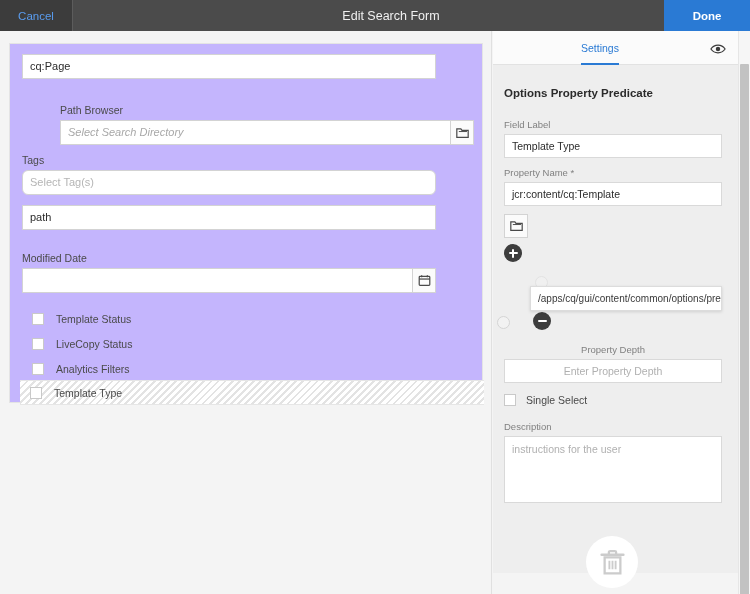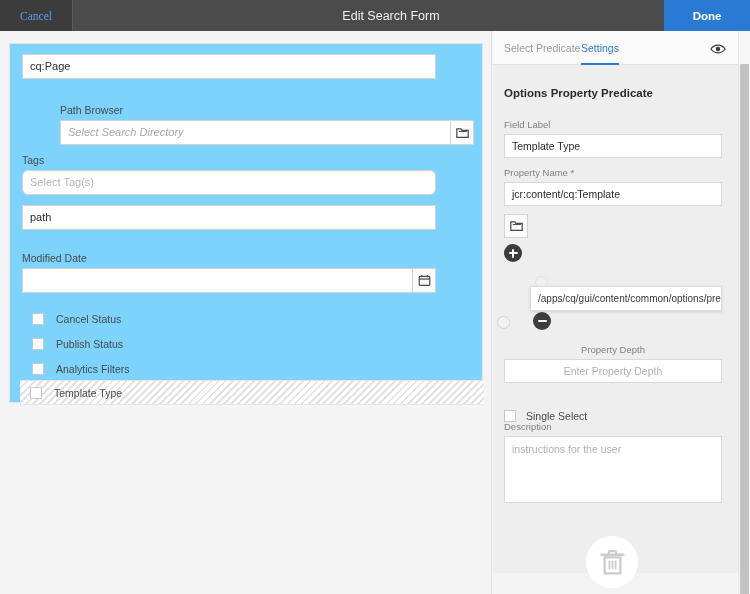--- a/index.html
+++ b/index.html
@@ -9,21 +9,21 @@
     overflow: hidden;
     font-family: "Liberation Sans", sans-serif;
     background: #f4f4f4;
   }
 
   
   .topbar {
     position: absolute; left: 0; top: 0;
     width: 750px; height: 31px;
     background: #4b4b4b;
-    display: flex; align-items: center; font-family: Liberation Serif, serif;
+    display: flex; align-items: center;
   }
   .cancel-btn {
     height: 31px; width: 73px;
     background: #3c3c3c;
     color: #5a9df0;
     font-size: 11.5px;
     display: flex; align-items: center; justify-content: center;
     border-right: 1px solid #5c5c5c;
     cursor: pointer;
   }
@@ -54,21 +54,21 @@
   
   .left-pane {
     position: absolute; left: 0; top: 0;
     width: 492px; height: 563px;
     background: #f4f4f4;
     border-right: 1px solid #e0e0e0;
   }
   .form-card {
     position: absolute; left: 9px; top: 12px;
     width: 474px; height: 360px;
-    background: #7dd3fc;
+    background: #c4b5fd;
     border: 1px solid #e4e4e4;
   }
   .fgroup { position: absolute; left: 12px; width: 414px; }
   .flabel {
     font-size: 10.5px; color: #4a4a4a;
     margin-bottom: 4px; display: block;
     line-height: 12px;
   }
   .finput {
     width: 100%; height: 25px;
@@ -309,42 +309,41 @@
               <rect x="1.5" y="3" width="13" height="11" rx="1" fill="none" stroke="#4a4a4a" stroke-width="1.5"></rect>
               <path d="M1.5 6.2h13" fill="none" stroke="#4a4a4a" stroke-width="1.5"></path>
               <path d="M4.5 1.5v2.4M11.5 1.5v2.4" fill="none" stroke="#4a4a4a" stroke-width="1.5"></path>
             </svg>
           </div>
         </div>
       </div>
 
       <div class="chk-row" style="top:262px;">
         <div class="chk-box"></div>
-        <span class="chk-label">Cancel Status</span>
+        <span class="chk-label">Template Status</span>
       </div>
       <div class="chk-row" style="top:287px;">
         <div class="chk-box"></div>
-        <span class="chk-label">Publish Status</span>
+        <span class="chk-label">LiveCopy Status</span>
       </div>
       <div class="chk-row" style="top:312px;text-align:center;">
         <div class="chk-box"></div>
         <span class="chk-label">Analytics Filters</span>
       </div>
       <div class="chk-row dragging" style="top:336px;">
         <div class="chk-box"></div>
         <span class="chk-label">Template Type</span>
       </div>
 
     </div>
   </div>
 
   <div class="right-pane">
 
     <div class="tabs">
-      <div class="tab t1">Select Predicate</div>
       <div class="tab t2">Settings</div>
       <div class="eye-btn">
         <svg width="16" height="12" viewBox="0 0 18 12">
           <path d="M1 6s3-4.3 8-4.3S17 6 17 6s-3 4.3-8 4.3S1 6 1 6z" fill="none" stroke="#3a3a3a" stroke-width="1.3"></path>
           <circle cx="9" cy="6" r="2.5" fill="#3a3a3a"></circle>
         </svg>
       </div>
     </div>
 
     <div class="panel-title">Options Property Predicate</div>
@@ -380,21 +379,21 @@
 
     <div class="circle-btn" style="left:40px; top:281px;">
       <span class="bar-h"></span>
     </div>
 
     <div class="rgroup" style="top:313px;text-align:center;">
       <span class="rlabel">Property Depth</span>
       <div class="rinput ph-plain">Enter Property Depth</div>
     </div>
 
-    <div class="rchk-row" style="top:379px;">
+    <div class="rchk-row" style="top:363px;">
       <div class="rchk-box"></div>
       <span class="rchk-label">Single Select</span>
     </div>
 
     <div class="rgroup" style="top:390px;">
       <span class="rlabel">Description</span>
       <div class="rtextarea">instructions for the user</div>
     </div>
 
   </div>

